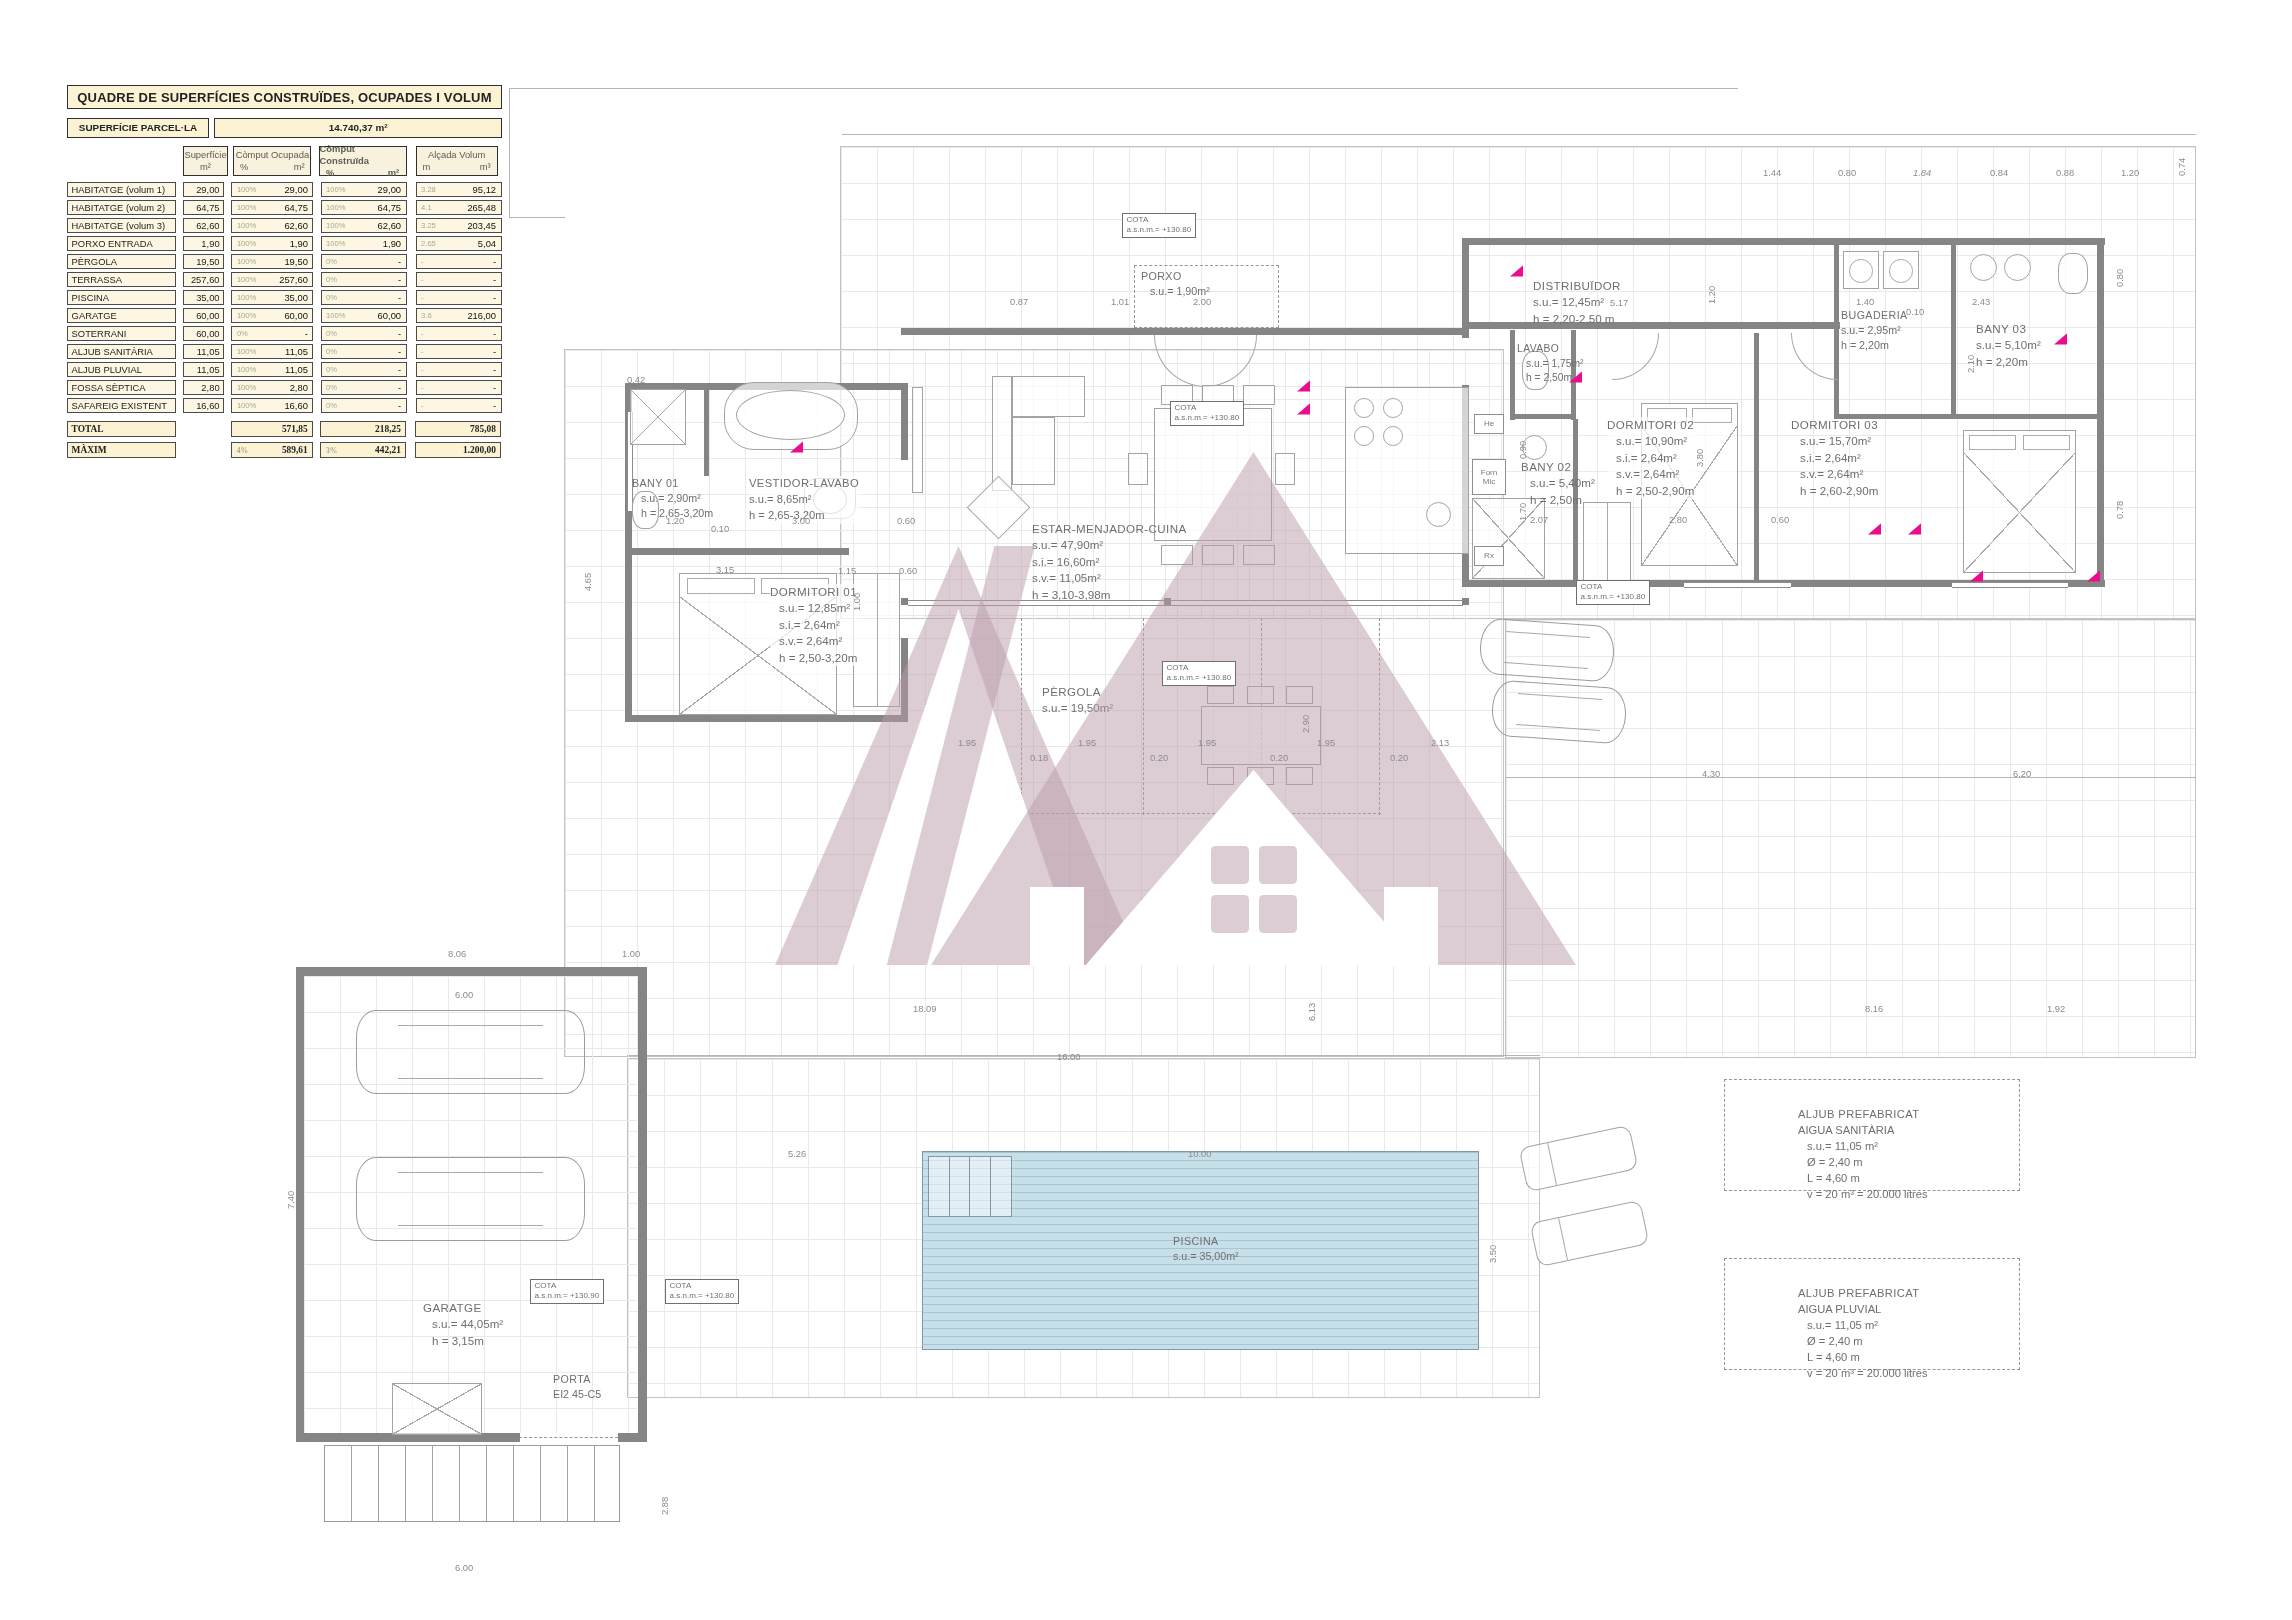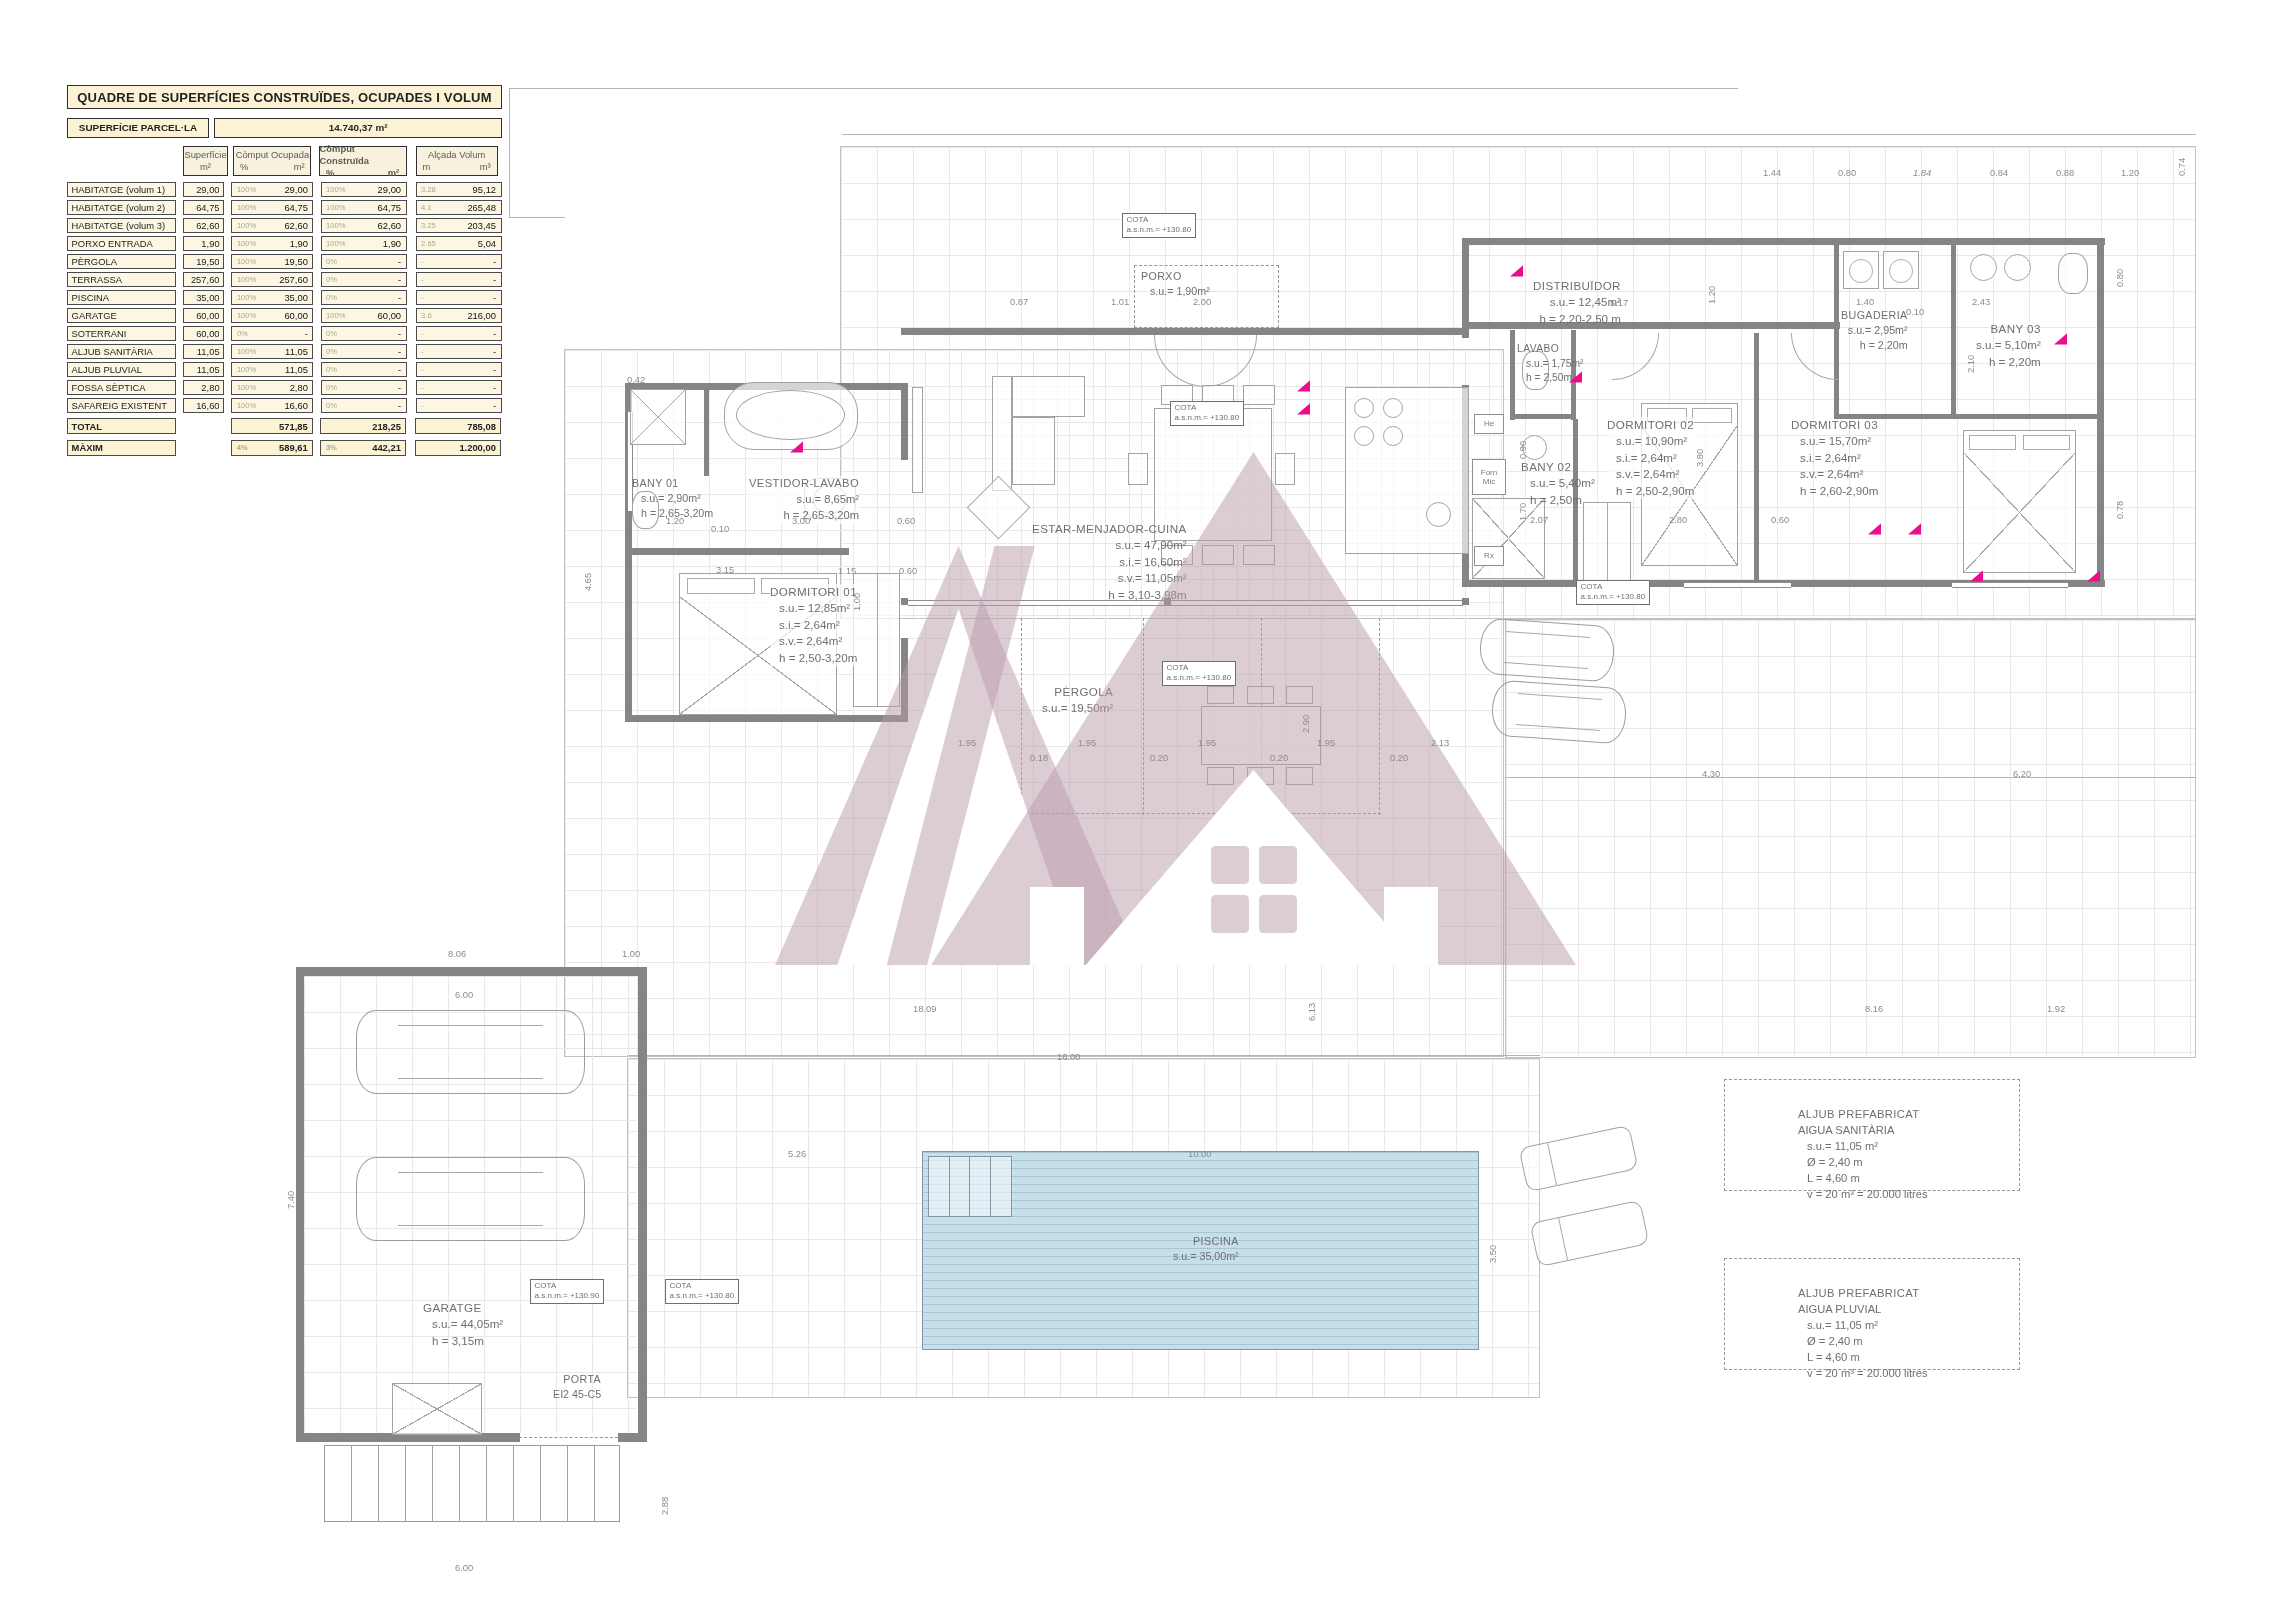--- a/index.html
+++ b/index.html
@@ -22,21 +22,21 @@
   .trow{display:flex;height:18px;align-items:flex-start;}
   .tc{box-sizing:border-box;border:1.1px solid #4a4a4a;background:#fcf6e2;height:15px;font-size:9.4px;
       display:flex;align-items:center;}
   .tc.lab{width:109px;padding:0 3.6px;margin-right:7.2px;}
   .tc.num{width:41px;justify-content:flex-end;padding:0 3.6px;margin-right:7.2px;}
   .tc.duo{width:82px;justify-content:space-between;padding:0 4.5px;margin-right:7.2px;}
   .tc.duo2{width:86px;justify-content:space-between;padding:0 4.5px;margin-right:9px;}
   .tc.av{width:86px;margin-right:0;}
   .pct{font-size:7.6px;color:#a9a98f;}
   .val{color:#111;}
-  .trow-tot{display:flex;height:21.5px;align-items:flex-start;}
+  .trow-tot{display:flex;height:21.5px;align-items:center;font-family:Liberation Serif, serif;}
   .tc.big{border-width:1.8px;background:#fbf3d4;font-weight:bold;height:16px;}
   .spacer{width:48px;}
   
   .thin{position:absolute;box-sizing:border-box;border:0.9px solid #c2c2c2;}
   .line{position:absolute;background:#b5b5b5;}
   .gridded{background-image:linear-gradient(to right,#e9e9e9 0.9px,transparent 0.9px),
            linear-gradient(to bottom,#e9e9e9 0.9px,transparent 0.9px);background-size:36px 36px;}
   .wall{position:absolute;background:#858585;}
   .dashed{position:absolute;box-sizing:border-box;border:1.1px dashed #979797;}
   .dline{position:absolute;border-top:1.1px dashed #979797;}
@@ -57,21 +57,21 @@
   .car i{position:absolute;left:18%;right:18%;height:0;border-top:1.1px solid #a8a8a8;}
   .wash i{display:block;margin:7.2px auto 0;width:21.5px;height:21.5px;border:1.1px solid #a8a8a8;border-radius:50%;}
   .stairs{position:absolute;box-sizing:border-box;border:1.1px solid #9a9a9a;
           background-image:repeating-linear-gradient(to right,transparent 0 26px,#a3a3a3 26px 27px);}
   .pool{position:absolute;box-sizing:border-box;border:1.3px solid #7f98a1;background:#c6dfe8;
         background-image:repeating-linear-gradient(to bottom,rgba(110,150,165,.35) 0 0.9px,transparent 0.9px 8px);}
   
   .lbl{position:absolute;color:#6f6f6f;font-size:11.6px;line-height:1.42;white-space:nowrap;}
   .lbl .nm{letter-spacing:0.4px;}
   .lbl .ln{display:block;padding-left:9px;}
-  .lbl.c{text-align:right;}
+  .lbl.c{text-align:left;}
   .lbl.c .ln{padding-left:0;}
   .dim{position:absolute;font-size:9.4px;color:#8c8c8c;white-space:nowrap;}
   .dim.v{transform:rotate(-90deg);transform-origin:left top;}
   .cota{position:absolute;border:1.1px solid #6f6f6f;background:#fff;color:#6f6f6f;font-size:8px;line-height:1.3;padding:0.9px 3.6px;white-space:nowrap;z-index:5;}
   .cota b{display:block;font-weight:normal;}
   .app{position:absolute;box-sizing:border-box;border:1px solid #8f8f8f;background:#fff;color:#7a7a7a;
        font-size:8px;display:flex;flex-direction:column;align-items:center;justify-content:center;line-height:1.15;}
   .pk{position:absolute;width:13.4px;height:11.6px;clip-path:polygon(0 100%,100% 100%,100% 0);}
   
   .wm{position:absolute;opacity:.5;}

